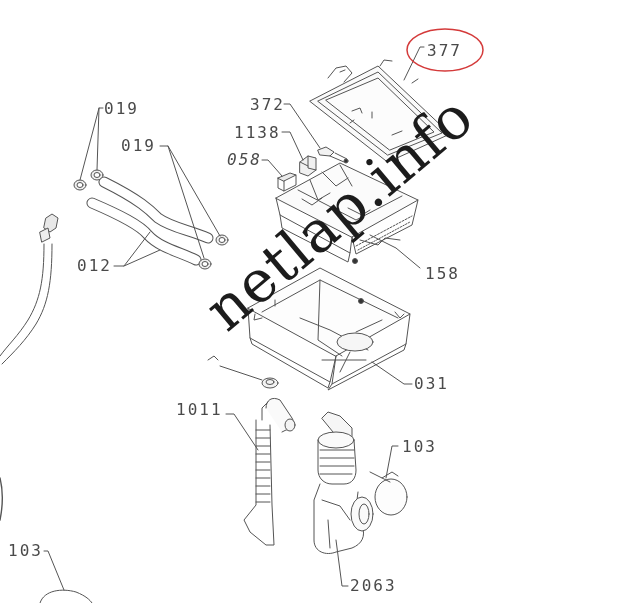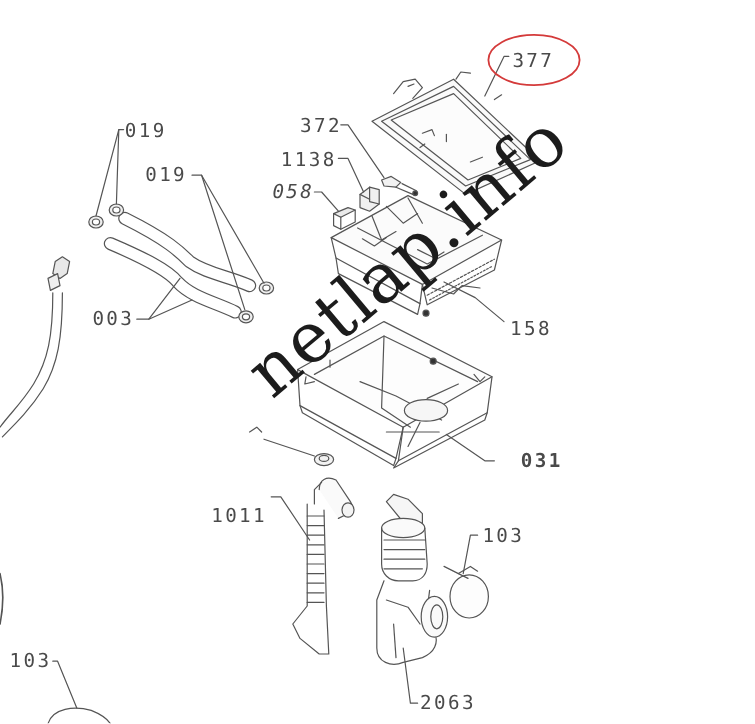--- a/index.html
+++ b/index.html
@@ -192,22 +192,22 @@
       <ellipse cx="445" cy="50" rx="38" ry="21" stroke="#d43a3a" stroke-width="1.5" fill="none"></ellipse>
     </g>
   </svg>
 
   <span class="lbl" style="left:427px;top:43px;">377</span>
   <span class="lbl" style="left:250px;top:97px;">372</span>
   <span class="lbl" style="left:234px;top:125px;">1138</span>
   <span class="lbl" style="left:227px;top:152px;font-style:italic;">058</span>
   <span class="lbl" style="left:104px;top:101px;">019</span>
   <span class="lbl" style="left:121px;top:138px;">019</span>
-  <span class="lbl" style="left:77px;top:258px;">003</span>
+  <span class="lbl" style="left:77px;top:258px;">012</span>
   <span class="lbl" style="left:425px;top:266px;">158</span>
-  <span class="lbl" style="left:434px;top:376px;font-weight:bold;">031</span>
-  <span class="lbl" style="left:176px;top:422px;">1011</span>
+  <span class="lbl" style="left:414px;top:376px;">031</span>
+  <span class="lbl" style="left:176px;top:402px;">1011</span>
   <span class="lbl" style="left:402px;top:439px;">103</span>
   <span class="lbl" style="left:350px;top:578px;">2063</span>
   <span class="lbl" style="left:8px;top:543px;">103</span>
 
   <div class="watermark">netlap.info</div>
 </div>
 
 </body></html>

